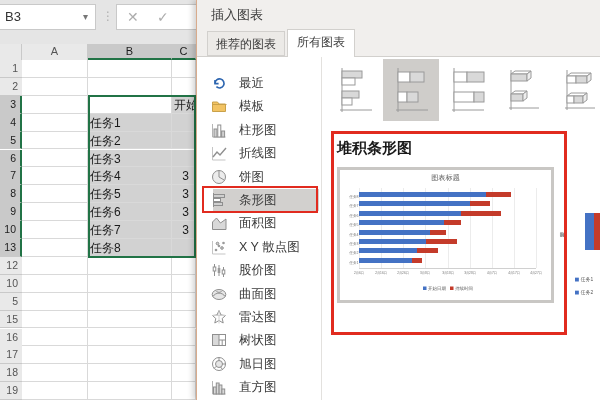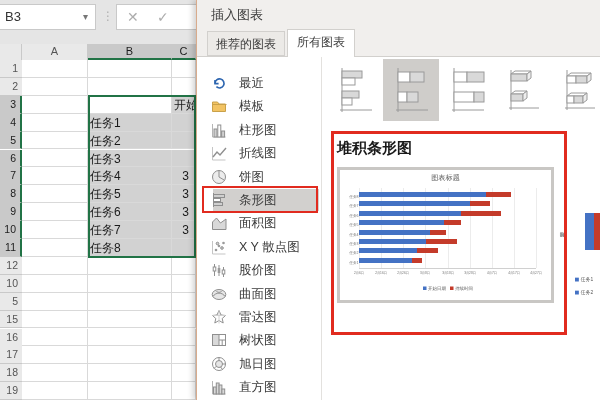--- a/index.html
+++ b/index.html
@@ -126,21 +126,21 @@
       <div class="cell selrange" style="left: 88px; top: 125.3px; width: 84px; height: 17.9px;">任务5</div>
       <div class="cell selrange" style="left: 172px; top: 125.3px; width: 24px; height: 17.9px; text-align: right; padding-right: 6px;">3</div>
       <div class="rowhead sel" style="top: 143.2px; height: 17.9px; line-height: 17.9px;">9</div>
       <div class="cell" style="left: 22px; top: 143.2px; width: 66px; height: 17.9px;"></div>
       <div class="cell selrange" style="left: 88px; top: 143.2px; width: 84px; height: 17.9px;">任务6</div>
       <div class="cell selrange" style="left: 172px; top: 143.2px; width: 24px; height: 17.9px; text-align: right; padding-right: 6px;">3</div>
       <div class="rowhead sel" style="top: 161.1px; height: 17.9px; line-height: 17.9px;">10</div>
       <div class="cell" style="left: 22px; top: 161.1px; width: 66px; height: 17.9px;"></div>
       <div class="cell selrange" style="left: 88px; top: 161.1px; width: 84px; height: 17.9px;">任务7</div>
       <div class="cell selrange" style="left: 172px; top: 161.1px; width: 24px; height: 17.9px; text-align: right; padding-right: 6px;">3</div>
-      <div class="rowhead sel" style="top: 179px; height: 17.9px; line-height: 17.9px;">11</div>
+      <div class="rowhead sel" style="top: 179px; height: 17.9px; line-height: 17.9px;">13</div>
       <div class="cell" style="left: 22px; top: 179px; width: 66px; height: 17.9px;"></div>
       <div class="cell selrange" style="left: 88px; top: 179px; width: 84px; height: 17.9px;">任务8</div>
       <div class="cell selrange" style="left: 172px; top: 179px; width: 24px; height: 17.9px; text-align: right; padding-right: 6px;"></div>
       <div class="rowhead" style="top: 196.9px; height: 17.9px; line-height: 17.9px;">12</div>
       <div class="cell" style="left: 22px; top: 196.9px; width: 66px; height: 17.9px;"></div>
       <div class="cell" style="left: 88px; top: 196.9px; width: 84px; height: 17.9px;"></div>
       <div class="cell" style="left: 172px; top: 196.9px; width: 24px; height: 17.9px;"></div>
       <div class="rowhead" style="top: 214.8px; height: 17.9px; line-height: 17.9px;">10</div>
       <div class="cell" style="left: 22px; top: 214.8px; width: 66px; height: 17.9px;"></div>
       <div class="cell" style="left: 88px; top: 214.8px; width: 84px; height: 17.9px;"></div>

